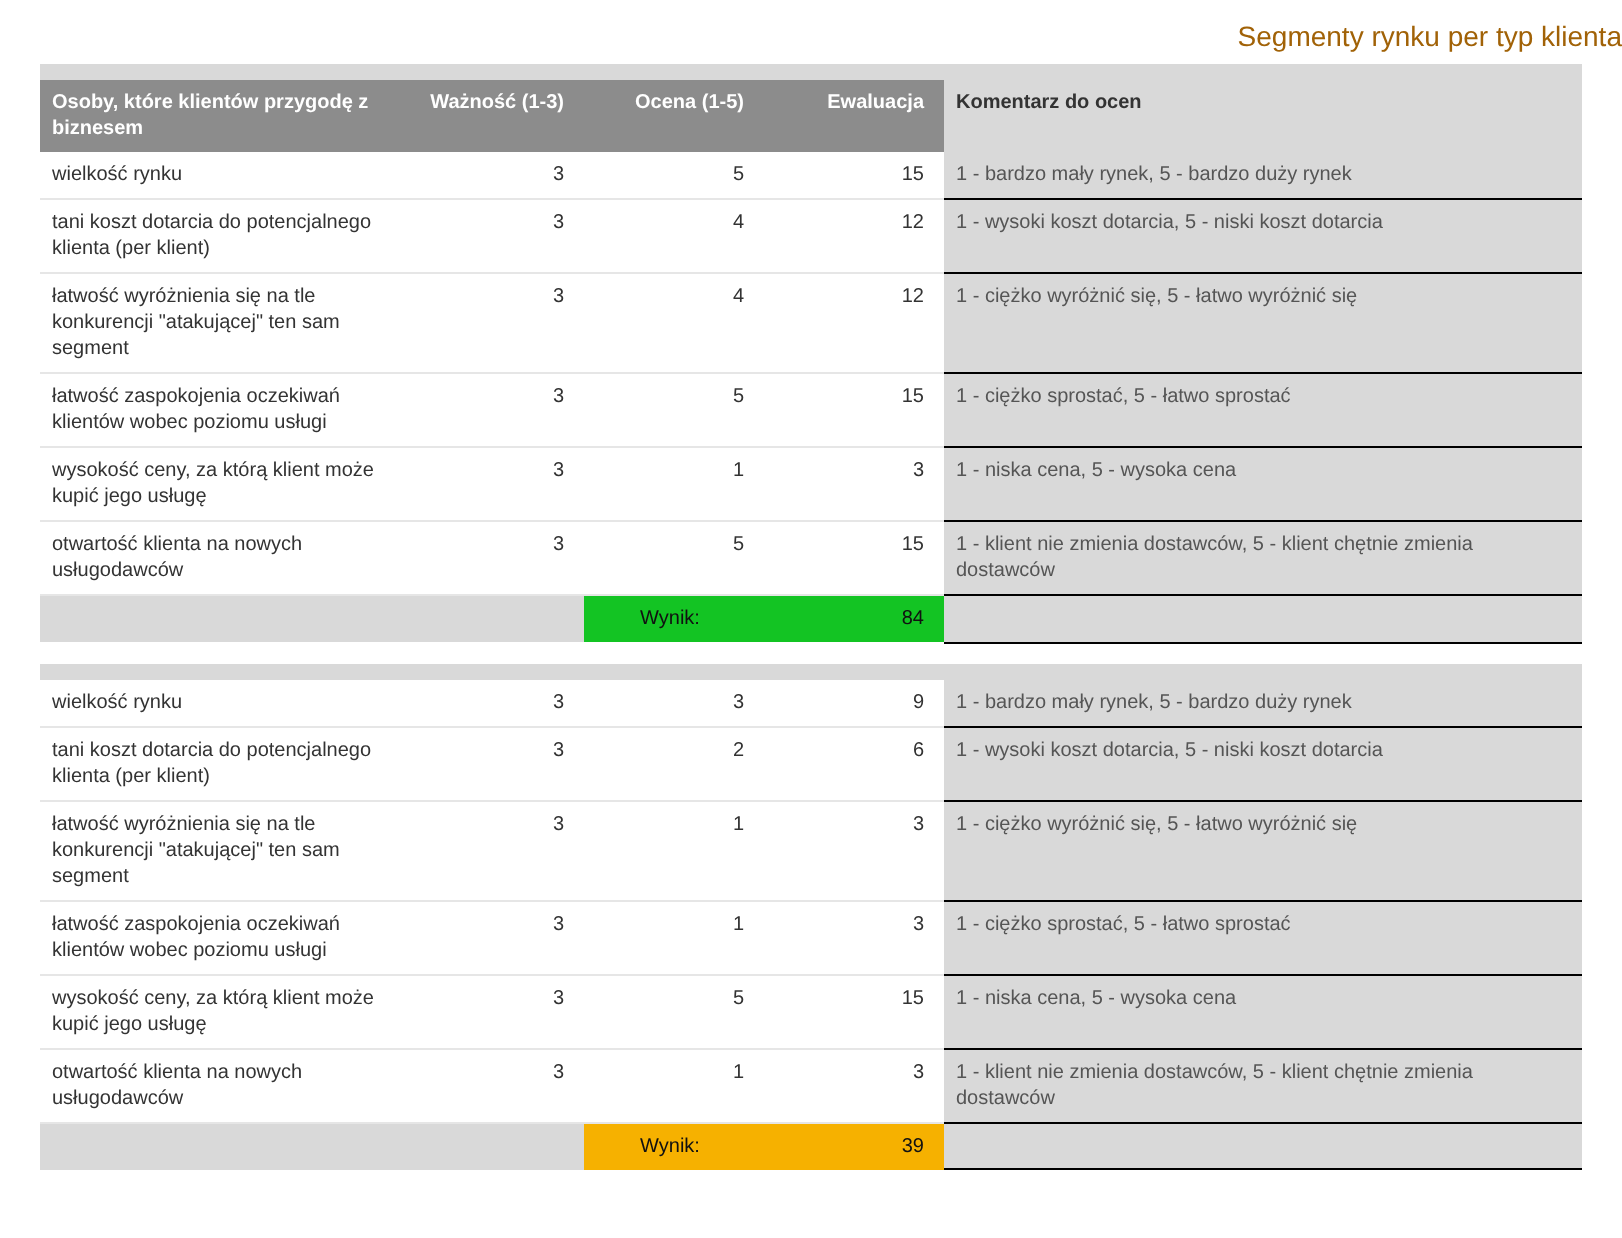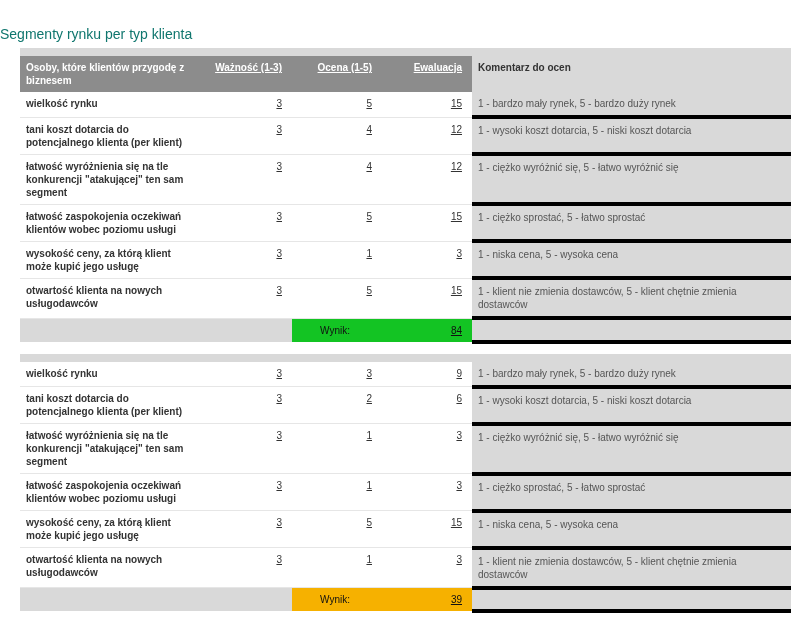--- a/index.html
+++ b/index.html
@@ -1,30 +1,30 @@
 <!DOCTYPE html>
 <html><head>
 <meta charset="utf-8">
 <style>
   html,body{margin:0;padding:0;background:#fff;font-family:"Lucida Grande","Lucida Sans Unicode",Verdana,Arial,sans-serif;color:#333;}
   .page{width:811px;min-height:619px;position:relative;box-sizing:border-box;}
-  .title{font-size:14px;text-align:left;padding:26px 0 6px;color:#0f766e;}
+  .title{font-size:14px;text-align:right;padding:10px 0 6px;color:#a16207;}
   .spacer{height:6px;}
   table.seg{width:771px;margin:0 20px 4px;border-collapse:collapse;table-layout:fixed;}
   col.c-crit{width:182px;}
   col.c-waz{width:90px;}
   col.c-oc{width:90px;}
   col.c-ev{width:90px;}
   col.c-kom{width:319px;}
   th,td{font-size:10px;line-height:1.3;padding:5px 6px 5px 6px;vertical-align:top;text-align:left;border-bottom:1px solid #e6e6e6;box-sizing:border-box;}
   thead th{background:#8c8c8c;color:#fff;border:none;padding:5px 6px;}
   thead th.grey-light{background:#d9d9d9;color:#333;}
-  th.num,td.num{text-align:right;padding-right:10px;text-decoration:underline;}
-  tbody tr td.crit{font-weight:bold;color:#333;}
-  tbody tr td.kom{background:#d9d9d9;color:#555;border-bottom:4px solid #000000;}
+  th.num,td.num{text-align:right;padding-right:10px;}
+  tbody tr td.crit{font-weight:normal;color:#333;}
+  tbody tr td.kom{background:#d9d9d9;color:#555;border-bottom:1px solid #000000;}
   tr.result td{border-bottom:none;}
   tr.result td.blank{background:#d9d9d9;}
   tr.result td.kom{background:#d9d9d9;}
   .res-green{background:#13c423;color:#111;}
   .res-orange{background:#f6b100;color:#111;}
   tr.result td.num{font-weight:normal;}
   tr.result td.lbl{text-align:center;padding-right:10px;}
   .preblank{background:#d9d9d9;height:8px;}
   .preblank td{border:none;padding:0;height:8px;}
   thead th.seg-name{font-weight:bold;color:#fff;}

